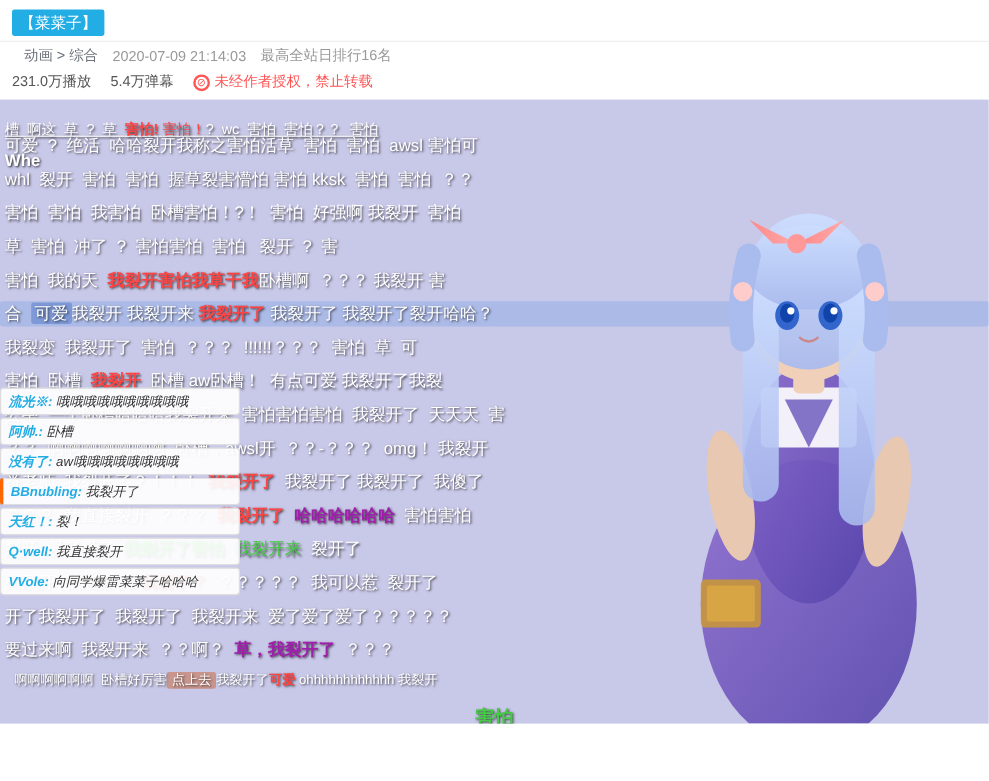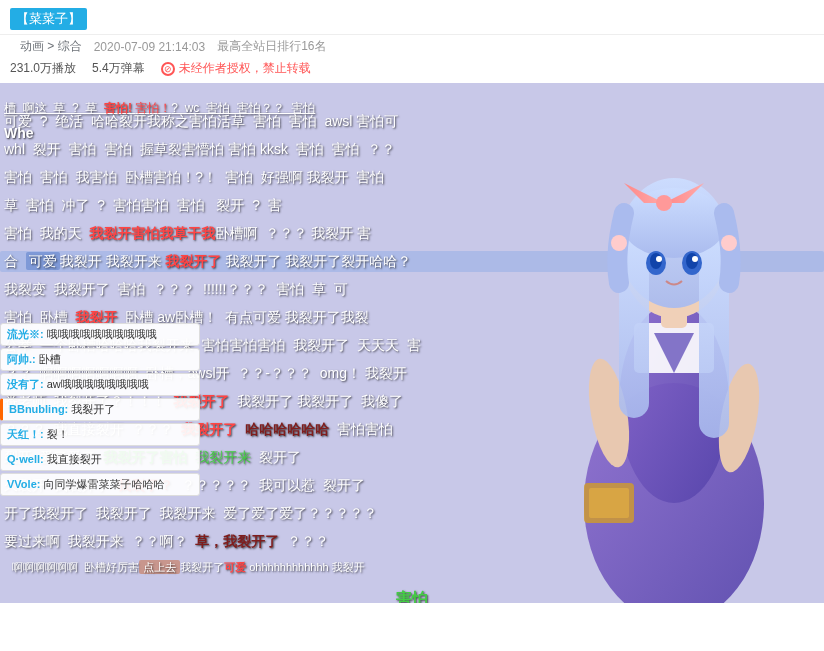--- a/index.html
+++ b/index.html
@@ -106,39 +106,40 @@
       font-size: 14px;
       color: #fff;
       text-shadow: 1px 1px 2px rgba(0,0,0,0.7);
       line-height: 1.5;
       padding: 0 4px;
     }
 
     
     .dm-red { color: #ff4444; }
     .dm-green { color: #44cc44; }
-    .dm-yellow { color: #7f1d1d; }
+    .dm-yellow { color: #a21caf; }
     .dm-white { color: #ffffff; }
     .dm-bold { font-weight: bold; }
     
     .character-svg {
       position: absolute;
       right: 0;
       bottom: 0;
       width: 300px;
       height: 480px;
     }
 
     
     .popup-messages {
       position: absolute;
       left: 0;
       top: 240px;
       width: 200px;
       z-index: 10;
+      font-style: italic;
     }
     .popup-msg {
       background: rgba(255,255,255,0.92);
       border: 1px solid #ddd;
       border-radius: 3px;
       padding: 3px 6px;
       margin-bottom: 2px;
       font-size: 11px;
       color: #333;
       max-width: 200px;

